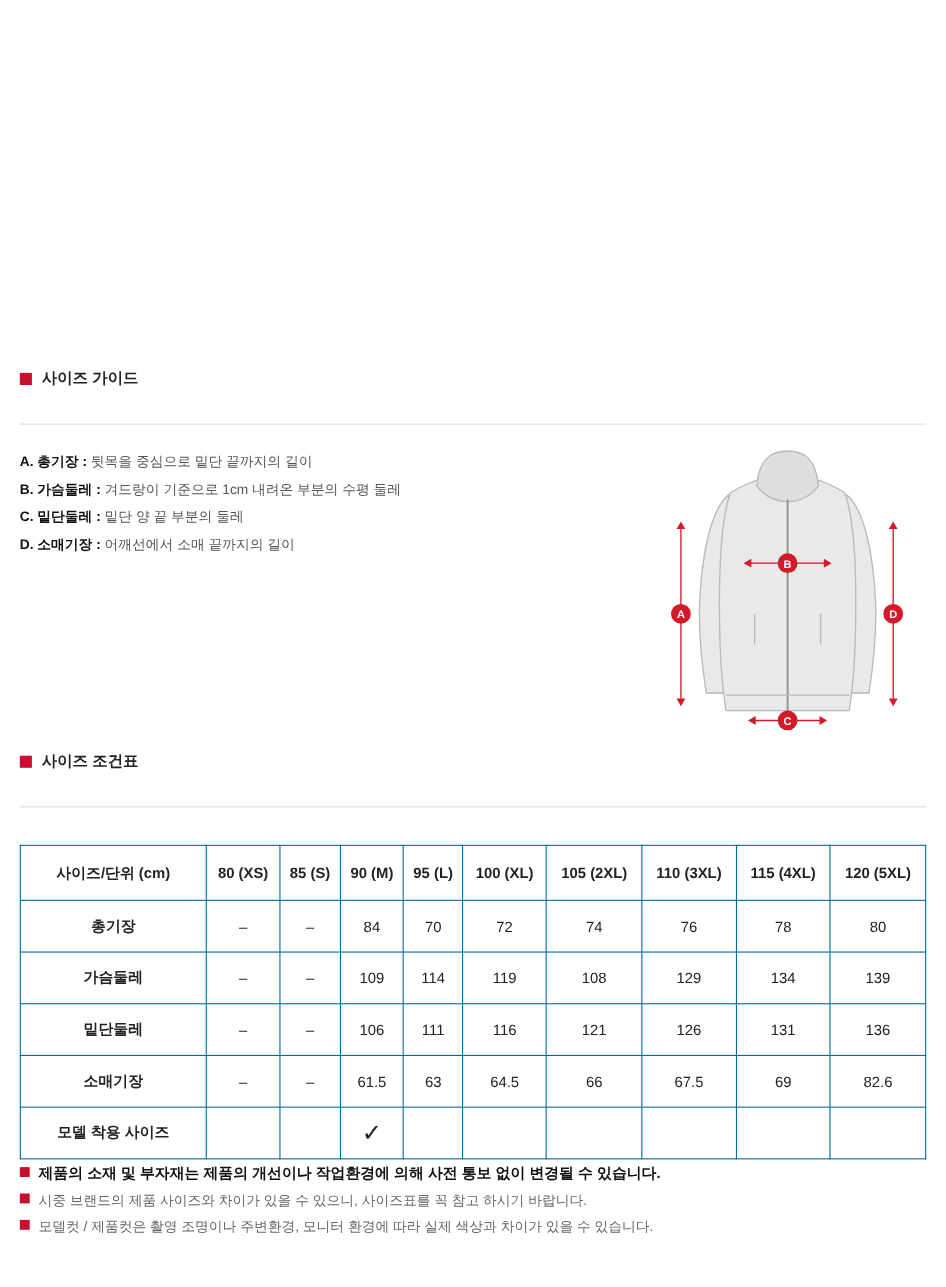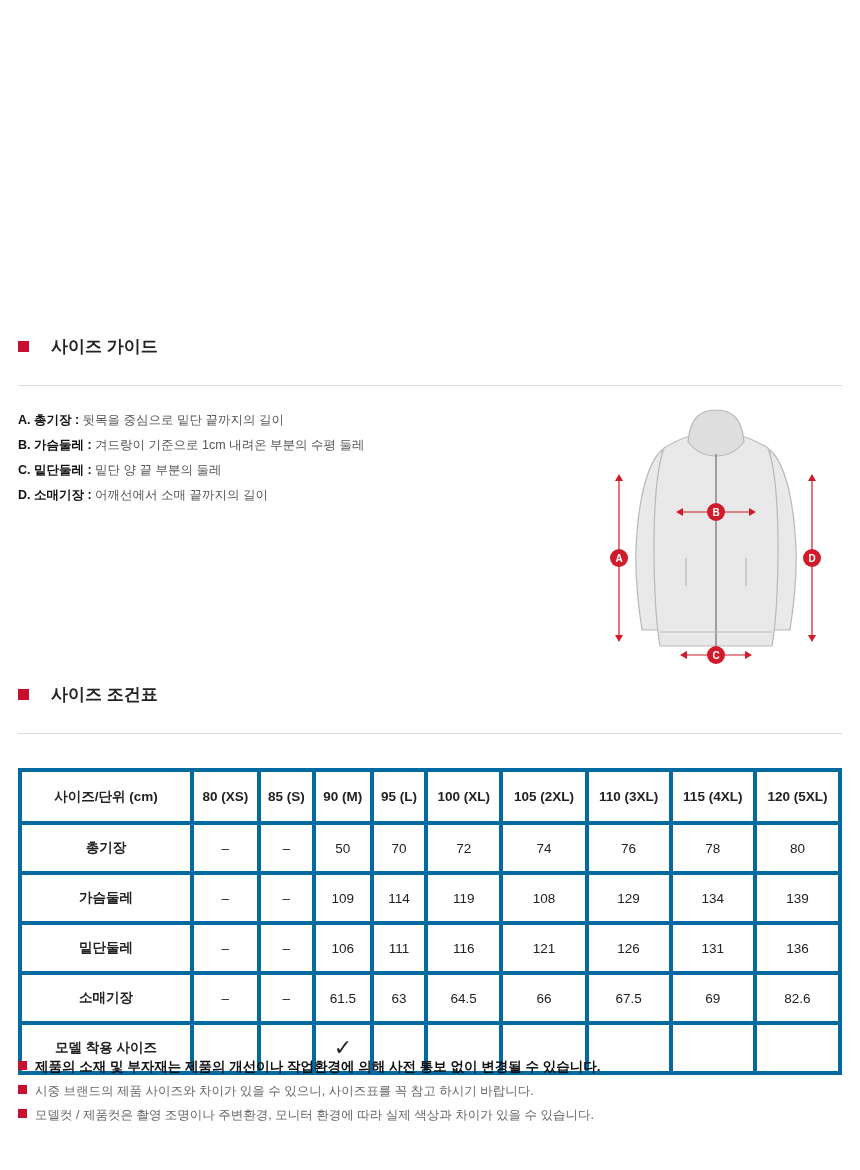--- a/index.html
+++ b/index.html
@@ -34,22 +34,22 @@
     letter-spacing: -1px;
     color: #111111;
     font-family: "Liberation Sans", sans-serif;
   }
 
   
   .section-head {
     position: absolute;
     display: flex;
     align-items: center;
-    gap: 22px;
-    font-size: 17px;
+    gap: 9px;
+    font-size: 14px;
     font-weight: bold;
     color: #222222;
   }
   .sq {
     width: 11px;
     height: 11px;
     background: #c8102e;
     display: inline-block;
   }
   #guide-head { top: 335px; left: 18px; }
@@ -97,21 +97,21 @@
   table.size-table {
     position: absolute;
     top: 768px;
     left: 18px;
     width: 824px;
     border-collapse: collapse;
     font-size: 13.5px;
   }
   table.size-table th,
   table.size-table td {
-    border: 4px solid #0369a1;
+    border: 1px solid #0369a1;
     text-align: center;
     height: 44px;
     color: #222222;
     font-weight: normal;
   }
   table.size-table thead th {
     font-weight: bold;
     font-size: 13.5px;
     height: 47px;
   }
@@ -250,21 +250,21 @@
         <th>110 (3XL)</th>
         <th>115 (4XL)</th>
         <th>120 (5XL)</th>
       </tr>
     </thead>
     <tbody>
       <tr>
         <th>총기장</th>
         <td>–</td>
         <td>–</td>
-        <td>50</td>
+        <td>84</td>
         <td>70</td>
         <td>72</td>
         <td>74</td>
         <td>76</td>
         <td>78</td>
         <td>80</td>
       </tr>
       <tr>
         <th>가슴둘레</th>
         <td>–</td>

